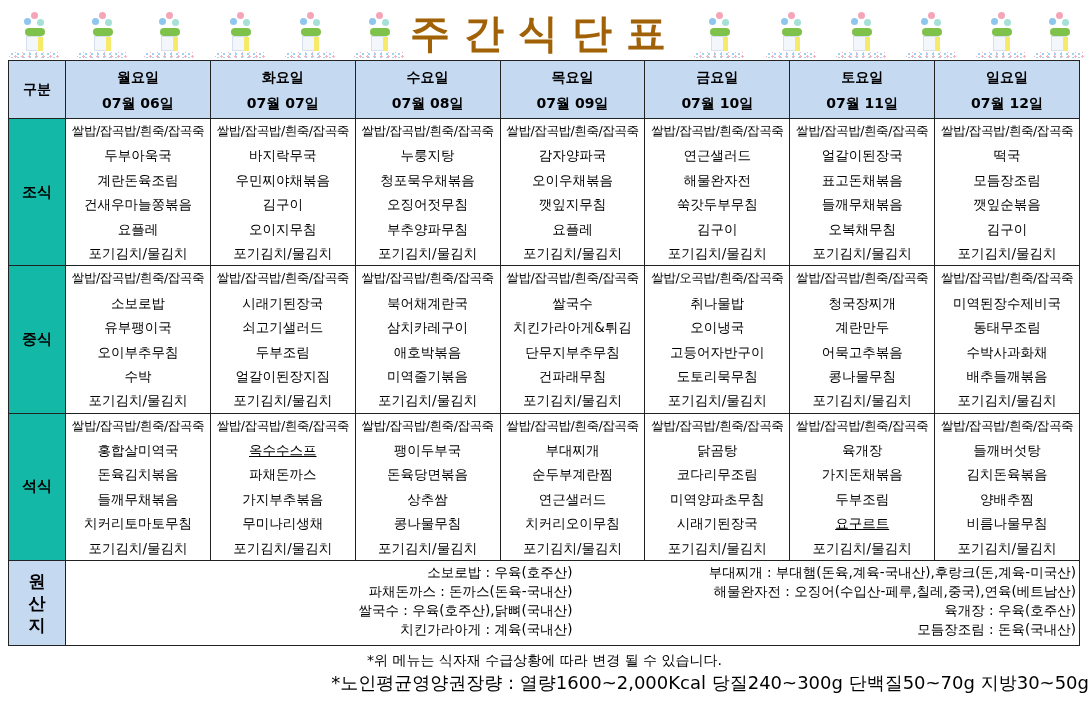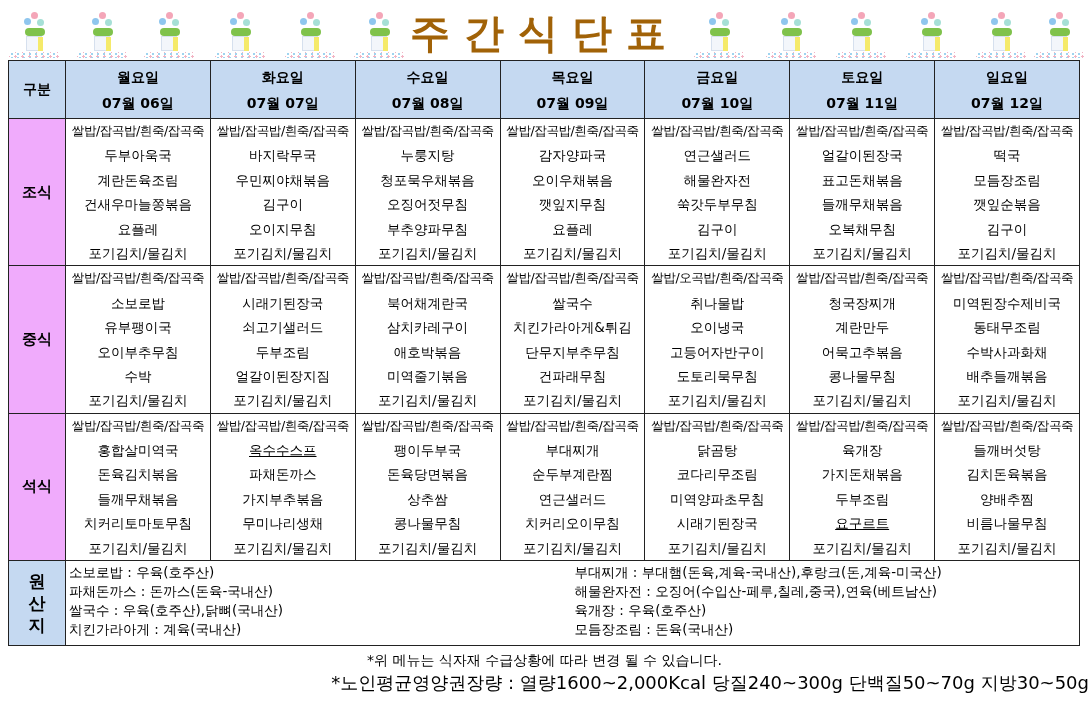--- a/index.html
+++ b/index.html
@@ -23,31 +23,31 @@
     .title { position: absolute; left: 405px; top: 8px; width: 280px; height: 50px; text-align: center;
       font-family: "DejaVu Sans", sans-serif; font-weight: bold; font-size: 40px; letter-spacing: 14px; line-height: 50px; color: #a16207; }
 
     table.menu { position: absolute; left: 8px; top: 60px; width: 1072px; border-collapse: collapse; table-layout: fixed; padding-left: 27px; }
     table.menu td, table.menu th { border: 1px solid #222; text-align: center; vertical-align: middle; }
     table.menu th { background: #c5d9f1; font-weight: bold; font-size: 14px; }
     th.gubun { width: 57px; font-size: 15px; }
     th.day { height: 58px; }
     th.day .dname { display: block; line-height: 26px; font-size: 14px; }
     th.day .ddate { display: block; line-height: 26px; font-size: 14px; }
-    td.meal-label { background: #f0abfc; font-weight: bold; font-size: 15px; }
+    td.meal-label { background: #14b8a6; font-weight: bold; font-size: 15px; }
     td.cell { padding: 0; vertical-align: top; }
     td.cell .line { display: block; height: 24.4px; line-height: 24.4px; font-size: 13.5px; white-space: nowrap; overflow: hidden; }
     td.cell .line.first { font-size: 12.6px; letter-spacing: -0.5px; }
     td.cell .line.ul { text-decoration: underline; }
     tr.meal-row td { height: 147px; }
 
     td.origin-label { background: #c5d9f1; font-weight: bold; font-size: 17px; line-height: 22px; }
     td.origin-cell { text-align: left !important; vertical-align: top !important; padding: 2px 3px; font-size: 13.5px; line-height: 19px; }
     tr.origin-row td { height: 85px; }
-    .origin-cols { display: flex; }
+    .origin-cols { display: flex; text-align: right; }
     .origin-col { width: 50%; }
     .origin-col.right { padding-left: 2px; }
 
     .notice { position: absolute; left: 0; top: 650px; width: 1089px; text-align: center; font-size: 14px; line-height: 20px; }
     .nutrition { position: absolute; left: 0; top: 673px; width: 1089px; text-align: right; font-size: 18px; line-height: 20px; }
   </style>
 </head>
 <body>
 
 <div class="banner">

